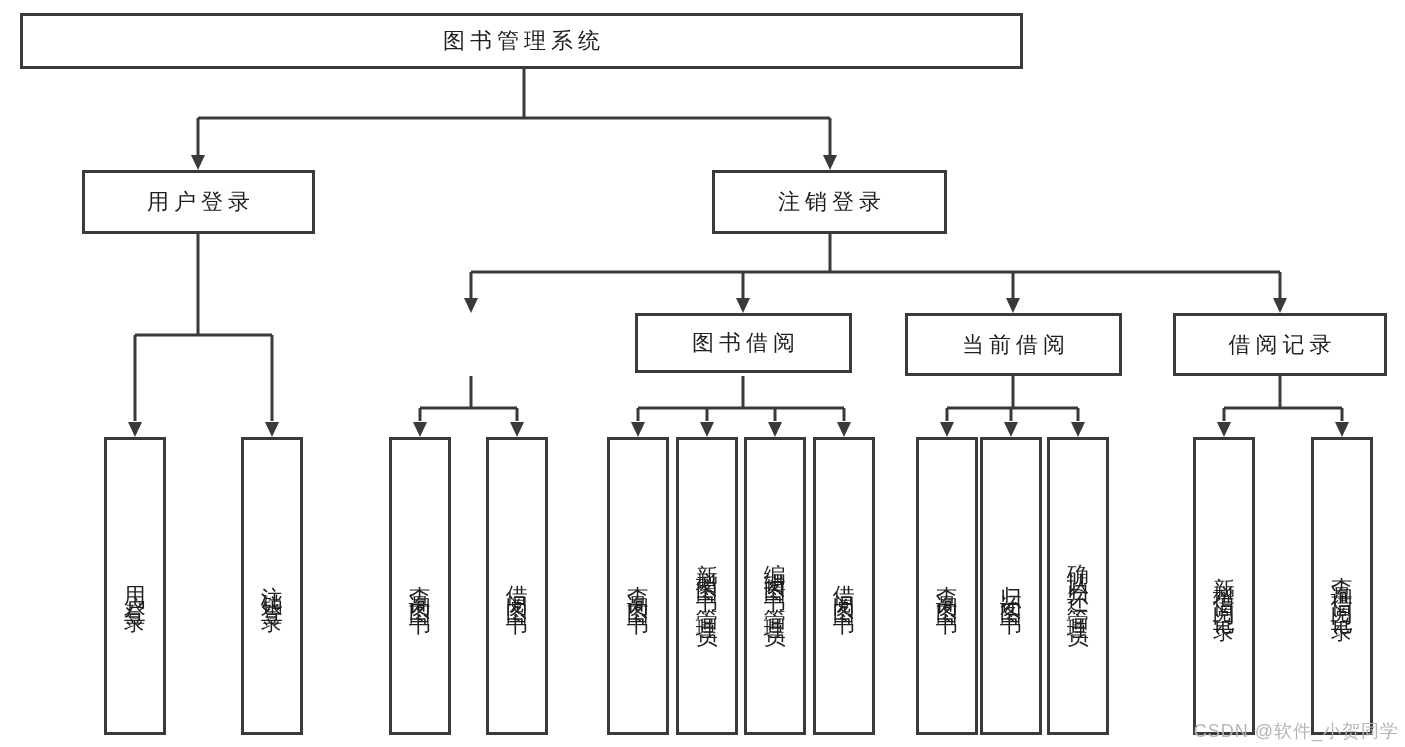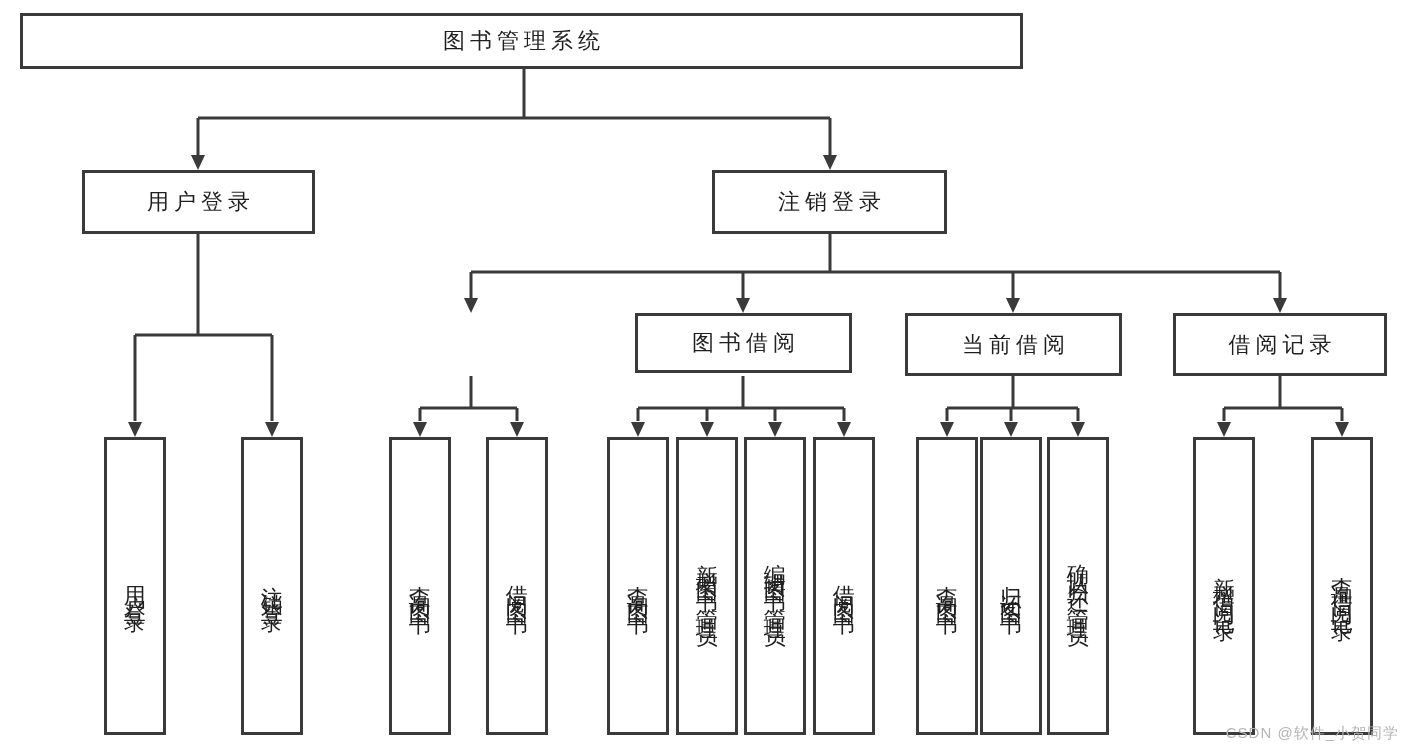--- a/index.html
+++ b/index.html
@@ -50,21 +50,21 @@
   }
   .vnode {
     writing-mode: vertical-rl;
     font-size: 22px;
     letter-spacing: 9px;
   }
   .watermark {
     position: absolute;
     right: 6px;
     bottom: 4px;
-    font-size: 15px;
+    font-size: 18px;
     letter-spacing: 1px;
     color: var(--watermark, #b5b5b5);
     z-index: 3;
     white-space: nowrap;
   }
 </style>
 </head>
 <body>
 
 <div class="canvas">

